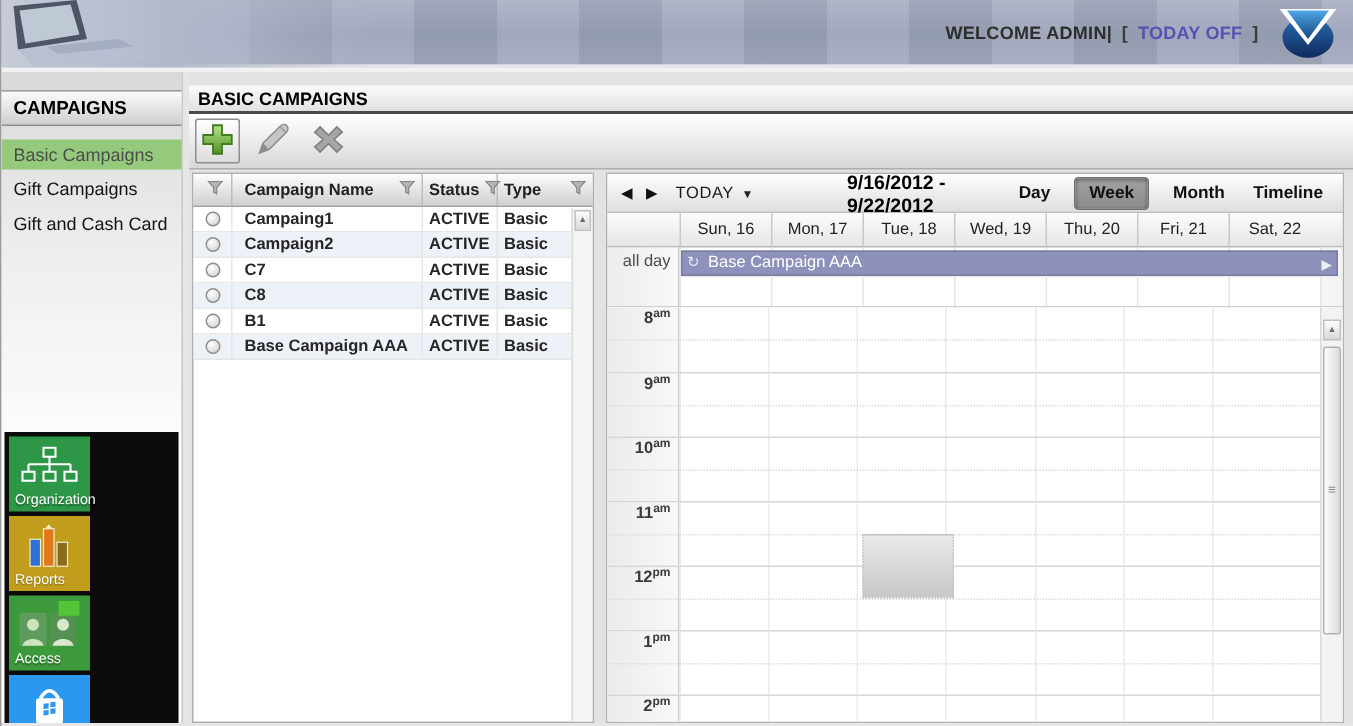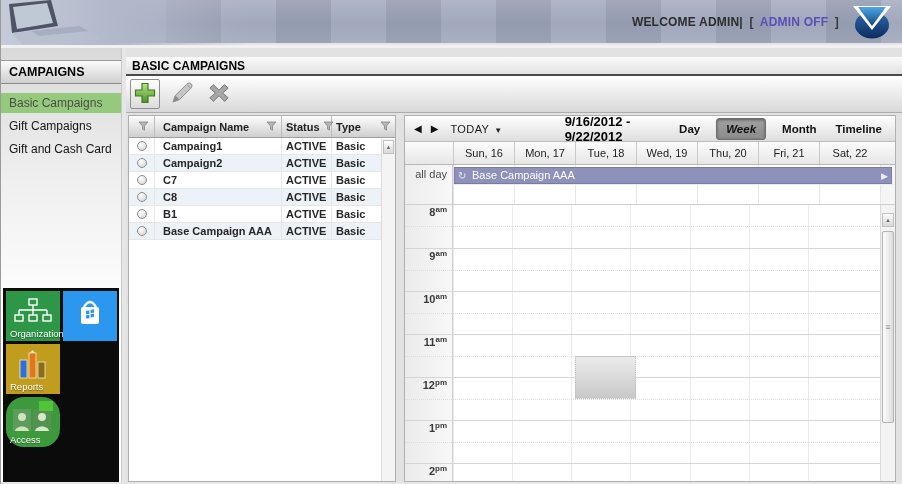--- a/index.html
+++ b/index.html
@@ -25,21 +25,21 @@
   .sidebar { width:121px; position:relative; background:linear-gradient(180deg,#d9d9d9 0%,#efefef 30%,#ffffff 62%);
     border-right:1px solid #c9c9c9; }
   .side-title { margin-top:12px; height:24px; line-height:23px; padding-left:8px;
     font-size:12.5px; font-weight:bold; color:#000;
     background:linear-gradient(#fbfbfb,#cfcfcf); border-top:1px solid #9b9b9b; border-bottom:1px solid #8b8b8b;}
   .side-menu { margin-top:9px; }
   .side-item { height:20px; line-height:20px; padding-left:8px; font-size:12px; color:#141414; margin-bottom:3px; cursor:pointer;}
   .side-item.sel { color:#4c4c4c; }
 
   .tiles { position:absolute; left:2px; right:2px; top:240px; bottom:0; background:#0b0b0b;
-    padding:3px; display:flex; flex-wrap:wrap; gap:3px; align-content:flex-start; overflow:hidden;flex-direction:column;}
+    padding:3px; display:flex; flex-wrap:wrap; gap:3px; align-content:flex-start; overflow:hidden;}
   .tile { width:54px; height:50px; position:relative; cursor:pointer;}
   .tile-label{ position:absolute; left:4px; bottom:2px; font-size:9.5px; color:#fff; text-shadow:0 1px 1px rgba(0,0,0,.4);}
   .tile-icon{ position:absolute; left:50%; top:45%; transform:translate(-50%,-50%);}
 
   .main { flex:1; margin-left:4px; display:flex; flex-direction:column; background:#e2e2e2; min-width:0;}
   .main-title { margin-top:9px; height:19px; line-height:19px; padding-left:6px;
     font-size:12px; font-weight:bold; color:#000;
     background:linear-gradient(#fafafa,#e2e2e2); border-bottom:2px solid #4a4a4a;}
   .toolbar { height:37px; background:linear-gradient(#ffffff,#d8d8d8); border-bottom:1px solid #adadad;
     display:flex; align-items:center; gap:7px; padding-left:4px;}
@@ -71,21 +71,21 @@
   .calendar-pane { flex:1; background:#fff; border:1px solid #b0b0b0; display:flex; flex-direction:column; min-width:0;}
   .cal-toolbar { height:26px; flex-shrink:0; display:flex; align-items:center;
     background:linear-gradient(#fefefe,#dedede); border-bottom:1px solid #bdbdbd; font-size:11px; color:#1a1a1a;}
   .nav-arrow{ font-size:10px; color:#111; margin-left:9px; cursor:pointer;}
   .today-btn{ margin-left:12px; letter-spacing:.4px; cursor:pointer;}
   .today-caret{ font-size:8px; margin-left:5px; color:#222;}
   .date-range{ font-size:13px; font-weight:bold; margin-left:62px; color:#000;}
   .views{ margin-left:auto; display:flex; align-items:center; gap:13px; padding-right:10px; font-size:11.5px; font-weight:bold;}
   .view-btn{ cursor:pointer; padding:2px 3px; color:#111;}
   .view-btn.sel{ background:linear-gradient(#a2a2a2,#8b8b8b); border:1px solid #6e6e6e; border-radius:3px;
-    padding:4px 9px; box-shadow:inset 0 1px 3px rgba(0,0,0,.45);font-style:italic;}
+    padding:4px 9px; box-shadow:inset 0 1px 3px rgba(0,0,0,.45);}
 
   .cal-dayheader{ height:23px; flex-shrink:0; display:flex;
     background:linear-gradient(#fcfcfc,#e6e6e6); border-bottom:1px solid #b8b8b8;align-items:flex-end;}
   .gutter-head{ width:48px; border-right:1px solid #c9c9c9; background:linear-gradient(90deg,#e9e9e9,#f6f6f6);}
   .dh-cell{ flex:1; text-align:center; line-height:22px; font-size:11px; color:#222; border-left:1px solid #c9c9c9; cursor:pointer;}
   .dh-strip{ width:15px; border-left:1px solid #c9c9c9; background:#ececec;}
 
   .cal-allday{ height:40px; flex-shrink:0; display:flex; border-bottom:1px solid #cfcfcf;}
   .gutter-allday{ width:48px; border-right:1px solid #c9c9c9; background:linear-gradient(90deg,#ededed,#f8f8f8);
     font-size:11px; color:#4a4a4a; text-align:right; padding:3px 5px 0 0;}
@@ -126,21 +126,21 @@
       <svg width="130" height="45" viewBox="0 0 130 45">
         <polygon points="8,4 50,0 57,26 11,33" fill="#3a4150" opacity=".85"></polygon>
         <polygon points="12,7 46,3 52,23 16,29" fill="#ccd6e2" opacity=".9"></polygon>
         <polygon points="11,33 72,27 100,39 22,45" fill="#b6bfd0" opacity=".8"></polygon>
         <polygon points="30,31 78,26 88,31 38,36" fill="#9aa4b8" opacity=".6"></polygon>
       </svg>
     </div>
     <div class="welcome-wrap">
       <span>WELCOME ADMIN|</span>
       <span class="brk">[</span>
-      <span class="signoff" id="signoff" style="color: rgb(90, 80, 180);">ADMIN OFF</span>
+      <span class="signoff" id="signoff" style="color: rgb(90, 80, 180);">TODAY OFF</span>
       <span class="brk">]</span>
     </div>
     <div class="logo">
       <svg width="40" height="36" viewBox="0 0 40 36">
         <defs>
           <linearGradient id="lgDark" x1="0" y1="0" x2="0" y2="1">
             <stop offset="0" stop-color="#2d6cb0"></stop>
               <stop offset="1" stop-color="#0d2a5e"></stop>
           </linearGradient>
           <linearGradient id="lgLight" x1="0" y1="0" x2="0" y2="1">
@@ -179,21 +179,21 @@
           </div>
           <div class="tile" style="background: rgb(193, 157, 29);">
             <span class="tile-icon"><svg width="34" height="30" viewBox="0 0 34 30">
                 <rect x="4" y="10" width="7" height="18" fill="#2e6fd8" stroke="#f4ecc8" stroke-width=".8"></rect>
                 <rect x="13" y="3" width="7" height="25" fill="#e07818" stroke="#f4ecc8" stroke-width=".8"></rect>
                 <rect x="22" y="12" width="7" height="16" fill="#8a6d1a" stroke="#f4ecc8" stroke-width=".8"></rect>
                 <path d="M14 3h5l-2.5-3z" fill="#f4ecc8"></path>
               </svg></span>
             <span class="tile-label">Reports</span>
           </div>
-          <div class="tile" style="background: rgb(60, 154, 60); border-radius: 18px;">
+          <div class="tile" style="background: rgb(60, 154, 60);">
             <span class="tile-icon"><svg width="44" height="34" viewBox="0 0 44 34">
                 <rect x="2" y="8" width="18" height="22" fill="#5e9c5e"></rect>
                 <rect x="22" y="8" width="18" height="22" fill="#549254"></rect>
                 <rect x="28" y="0" width="14" height="10" fill="#52c437"></rect>
                 <circle cx="11" cy="16" r="4" fill="#cfe3bd"></circle>
                 <path d="M4 30c1-6 13-6 14 0z" fill="#cfe3bd"></path>
                 <circle cx="31" cy="16" r="4" fill="#d8e8c8"></circle>
                 <path d="M24 30c1-6 13-6 14 0z" fill="#d8e8c8"></path>
               </svg></span>
             <span class="tile-label">Access</span>

